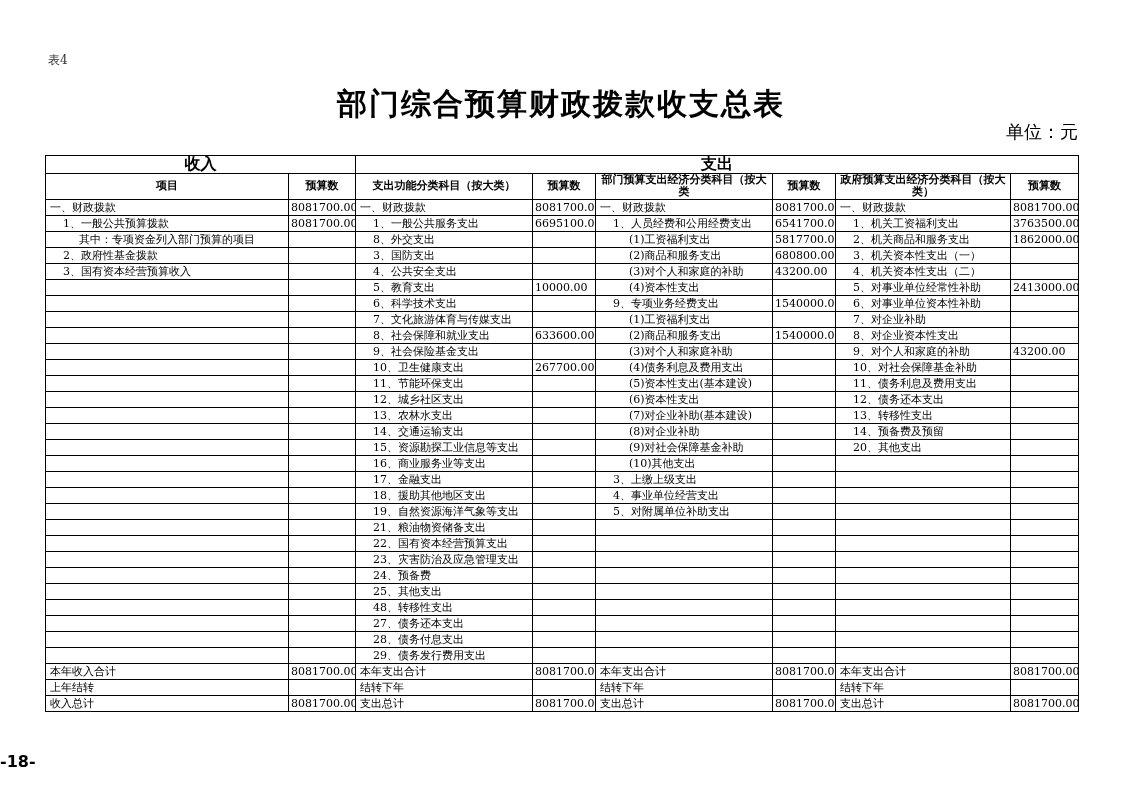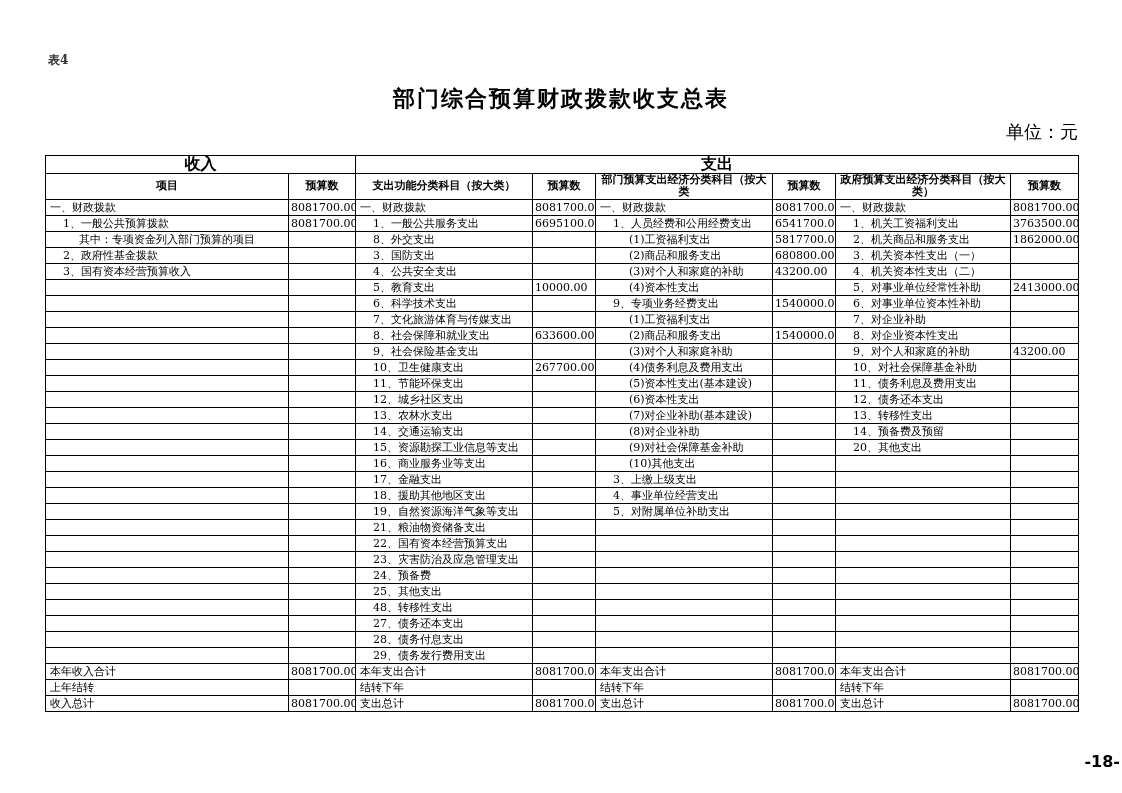--- a/index.html
+++ b/index.html
@@ -6,27 +6,27 @@
   .page{
     position:relative;
     width:1122px;height:793px;
     background:#ffffff;
     font-family:"DejaVu Serif","Liberation Serif",serif;
     color:#000;
     overflow:hidden;
   }
   .sheet-label{
     position:absolute;left:48px;top:52px;
-    font-size:12px;color:#333;font-weight:bold;
+    font-size:12px;color:#333;
   }
   .page-title{
     position:absolute;left:0;top:84px;width:1122px;
     text-align:center;
     font-family:"DejaVu Sans","Liberation Sans",sans-serif;
-    font-weight:bold;font-size:22px;letter-spacing:2px;
+    font-weight:bold;font-size:30px;letter-spacing:2px;
   }
   .unit-label{
     position:absolute;right:44px;top:120px;
     font-size:18px;
   }
   table.budget{
     position:absolute;left:45px;top:155px;
     width:1033px;
     border-collapse:collapse;table-layout:fixed;
   }
@@ -53,21 +53,21 @@
     height:15px;
     line-height:13px;
     white-space:nowrap;
   }
   td.label.i0{padding-left:4px;}
   td.label.i1{padding-left:17px;}
   td.label.i2{padding-left:33px;}
   td.value{padding-left:3px;text-align:left;}
   .page-number{
     position:absolute;left:0;top:752px;width:1120px;
-    text-align:right;
+    text-align:left;
     font-family:"DejaVu Sans","Liberation Sans",sans-serif;
     font-weight:bold;font-size:16px;
   }
 </style>
 </head>
 <body>
 
 <div class="page">
 
   <div class="sheet-label">表4</div>

